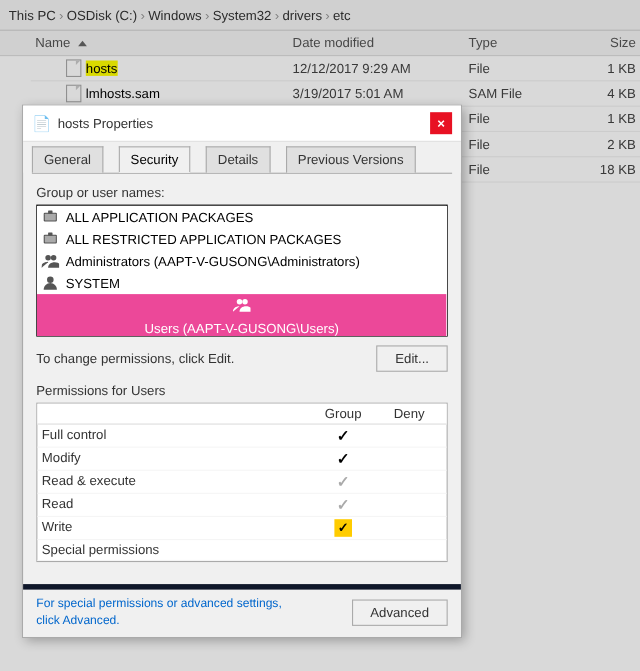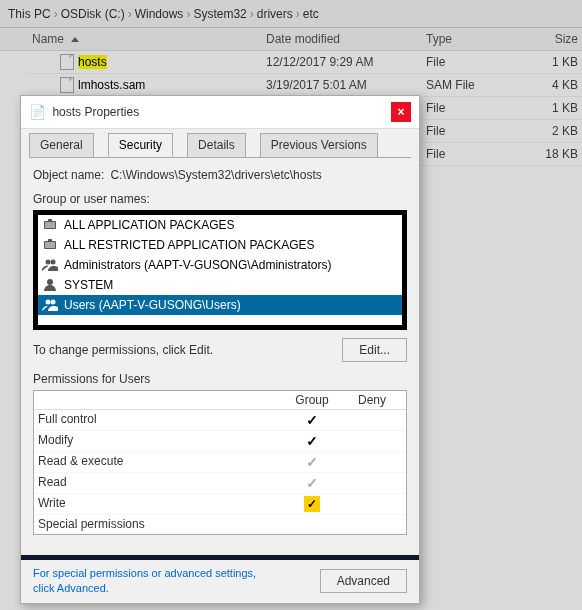--- a/index.html
+++ b/index.html
@@ -256,39 +256,40 @@
     }
 
     
     .section-label {
       font-size: 12px;
       color: #333;
       margin-bottom: 4px;
     }
 
     .users-list {
-      border: 5px solid #000000;
+      border: 1px solid #000000;
       background: #fff;
       height: 120px;
       overflow-y: auto;
       margin-bottom: 8px;
     }
 
     .user-row {
       display: flex;
       align-items: center;
       padding: 2px 4px;
       gap: 6px;
       font-size: 12px;
       cursor: default;
     }
 
     .user-row.selected {
-      background: #0369a1;
+      background: #ec4899;
       color: #fff;
+      flex-direction: column;
     }
 
     .user-icon {
       width: 16px;
       height: 16px;
       flex-shrink: 0;
       display: flex;
       align-items: center;
       justify-content: center;
     }
@@ -523,24 +524,20 @@
   <div class="tabs">
     <div class="tab">General</div>
     <div class="tab active">Security</div>
     <div class="tab">Details</div>
     <div class="tab">Previous Versions</div>
   </div>
   <div class="tab-line"></div>
 
   <div class="dialog-content">
 
-    <div class="object-name-row">
-      <span class="object-name-label">Object name:</span>
-      <span class="object-name-value">C:\Windows\System32\drivers\etc\hosts</span>
-    </div>
 
     <div class="section-label">Group or user names:</div>
     <div class="users-list">
       <div class="user-row">
         <span class="user-icon icon-app-pkg">
           <svg width="16" height="16" viewBox="0 0 16 16">
               <rect x="2" y="4" width="12" height="8" rx="1" fill="#555"></rect>
               <rect x="3" y="5" width="10" height="6" rx="0.5" fill="#aaa"></rect>
               <rect x="6" y="2" width="4" height="3" rx="0.5" fill="#555"></rect>
             </svg>

